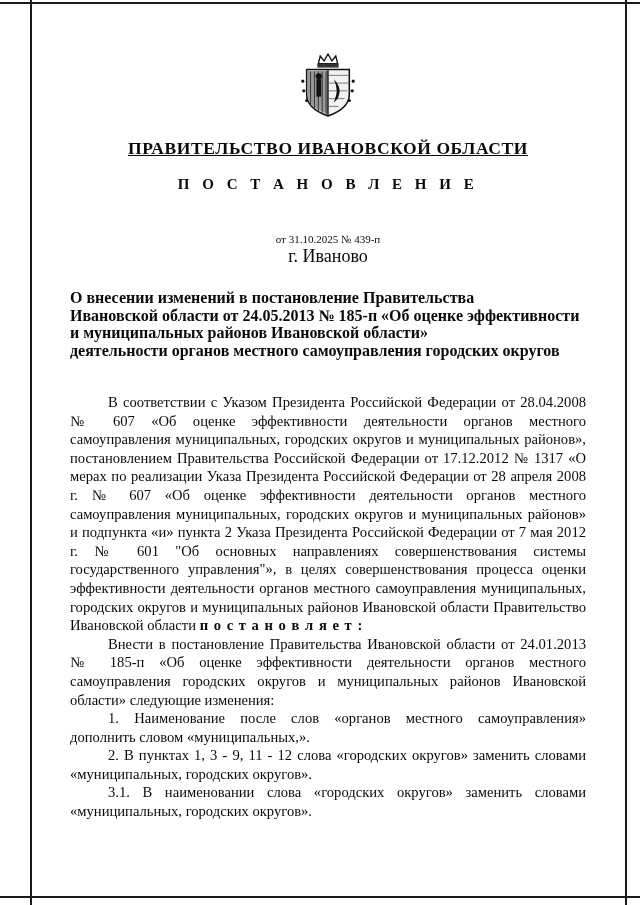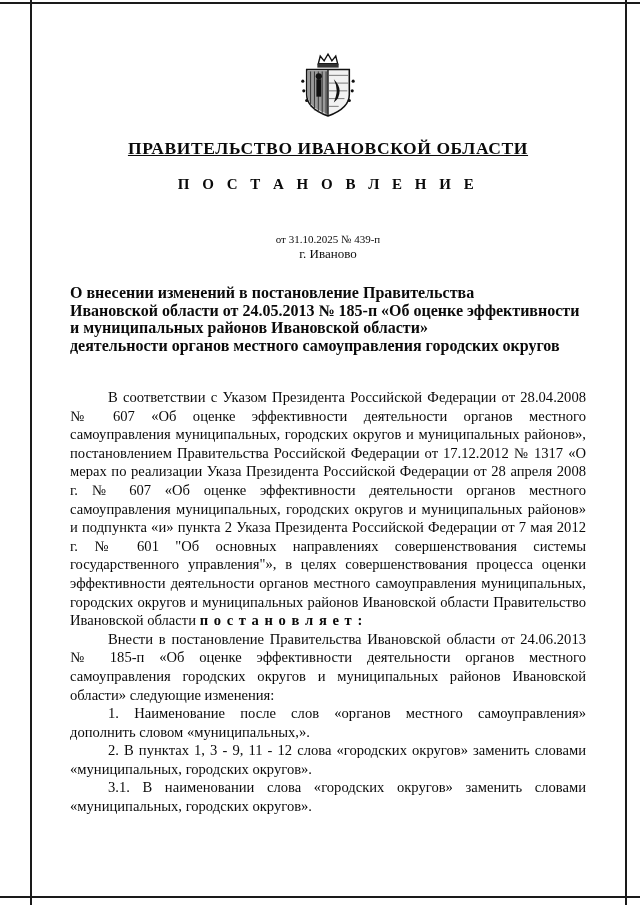--- a/index.html
+++ b/index.html
@@ -40,21 +40,21 @@
     letter-spacing: 4.5px;
   }
   .date-line {
     margin-top: 40px;
     text-align: center;
     font-size: 11px;
   }
   .city-line {
     margin-top: 1px;
     text-align: center;
-    font-size: 13px;
+    font-size: 18px;
   }
   .subject {
     margin-top: 22px;
     text-align: left;
     font-weight: bold;
     font-size: 16px;
     line-height: 17.5px;
   }
   .body-text {
     margin-top: 34px;
@@ -135,20 +135,20 @@
 
     <div class="subject">
       <div>О внесении изменений в постановление Правительства</div>
       <div>Ивановской области от 24.05.2013 № 185-п «Об оценке эффективности</div>
       <div>и муниципальных районов Ивановской области»</div>
       <div>деятельности органов местного самоуправления городских округов</div>
     </div>
 
     <div class="body-text">
       <p><span>В соответствии с Указом Президента Российской Федерации от 28.04.2008 № 607 «Об оценке эффективности деятельности органов местного самоуправления муниципальных, городских округов и муниципальных районов», постановлением Правительства Российской Федерации от 17.12.2012 № 1317 «О мерах по реализации Указа Президента Российской Федерации от 28 апреля 2008 г. № 607 «Об оценке эффективности деятельности органов местного самоуправления муниципальных, городских округов и муниципальных районов» и подпункта «и» пункта 2 Указа Президента Российской Федерации от 7 мая 2012 г. № 601 "Об основных направлениях совершенствования системы государственного управления"», в целях совершенствования процесса оценки эффективности деятельности органов местного самоуправления муниципальных, городских округов и муниципальных районов Ивановской области Правительство Ивановской области </span><span class="resolve-word">п о с т а н о в л я е т :</span></p>
-      <p>Внести в постановление Правительства Ивановской области от 24.06.2013 № 185-п «Об оценке эффективности деятельности органов местного самоуправления городских округов и муниципальных районов Ивановской области» следующие изменения:</p>
+      <p>Внести в постановление Правительства Ивановской области от 24.01.2013 № 185-п «Об оценке эффективности деятельности органов местного самоуправления городских округов и муниципальных районов Ивановской области» следующие изменения:</p>
       <p>1. Наименование после слов «органов местного самоуправления» дополнить словом «муниципальных,».</p>
       <p>2. В пунктах 1, 3 - 9, 11 - 12 слова «городских округов» заменить словами «муниципальных, городских округов».</p>
       <p>3.1. В наименовании слова «городских округов» заменить словами «муниципальных, городских округов».</p>
     </div>
 
   </div>
 </div>
 
 </body></html>

